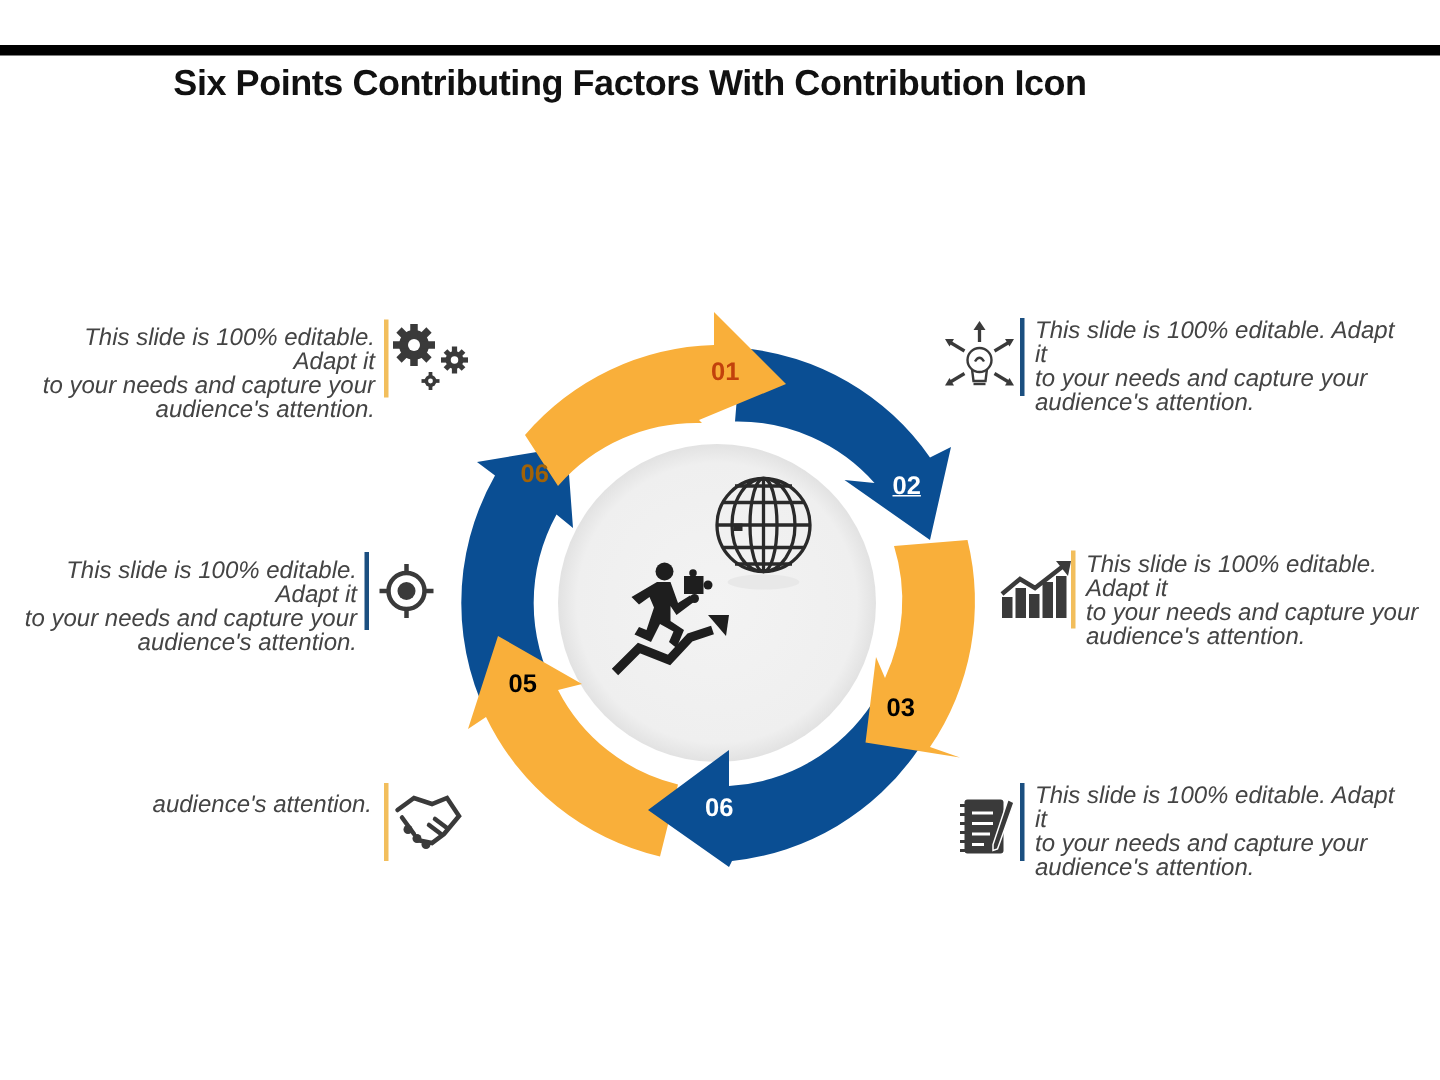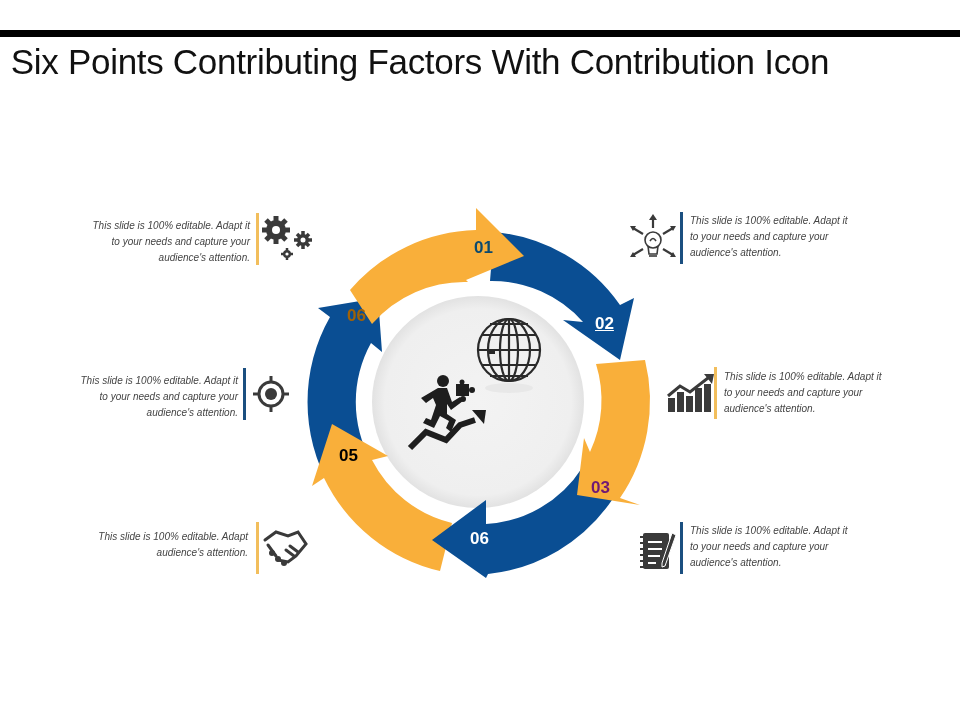--- a/index.html
+++ b/index.html
@@ -1,20 +1,20 @@
 <!DOCTYPE html>
 <html><head>
 <meta charset="utf-8">
 <style>
   html, body { margin:0; padding:0; background:#ffffff; }
   body { width:960px; height:720px; position:relative; overflow:hidden; font-family:"Liberation Sans", sans-serif; }
   .topbar { position:absolute; left:0; top:30px; width:960px; height:7px; background:#000; }
-  .title { position:absolute; left:0; top:42px; width:840px; text-align:center; font-size:35px; color:#111; letter-spacing:-0.3px; }
+  .title { position:absolute; left:0; top:42px; width:840px; text-align:center; font-size:24px; color:#111; letter-spacing:-0.3px;font-weight:bold; }
   .diagram { position:absolute; left:0; top:0; }
-  .note { position:absolute; font-size:10px; font-style:italic; color:#444; line-height:16px; }
+  .note { position:absolute; font-size:16px; font-style:italic; color:#444; line-height:16px; }
   .note.left { text-align:right; }
   .note.right { text-align:left; }
   .bar { position:absolute; width:3px; height:52px; }
   .num { font-family:"Liberation Sans", sans-serif; font-weight:bold; font-size:17px; }
 </style>
 </head>
 <body>
 
 <div class="topbar"></div>
 <div class="title">Six Points Contributing Factors With Contribution Icon</div>
@@ -173,23 +173,23 @@
       <line x1="640" y1="543" x2="645" y2="543"></line>
       <line x1="640" y1="549" x2="645" y2="549"></line>
       <line x1="640" y1="555" x2="645" y2="555"></line>
       <line x1="640" y1="561" x2="645" y2="561"></line>
       <line x1="640" y1="567" x2="645" y2="567"></line>
     </g>
     <polygon points="672,533 676,535 665,566 662,567 662,563" fill="#3A3A3A" stroke="#fff" stroke-width="1"></polygon>
   </g>
 </svg>
 
-<div class="num" style="position:absolute;left:474px;top:238px;color:#0c4a6e;">01</div>
+<div class="num" style="position:absolute;left:474px;top:238px;color:#c2410c;">01</div>
 <div class="num" style="position:absolute;left:595px;top:314px;color:#fff;text-decoration:underline;">02</div>
-<div class="num" style="position:absolute;left:591px;top:478px;color:#701a75;">03</div>
+<div class="num" style="position:absolute;left:591px;top:462px;color:#000000;">03</div>
 <div class="num" style="position:absolute;left:470px;top:529px;color:#fff;">06</div>
 <div class="num" style="position:absolute;left:339px;top:446px;color:#000000;">05</div>
 <div class="num" style="position:absolute;left:347px;top:306px;color:#a16207;">06</div>
 
 <div class="note left" style="left:20px;top:218px;width:230px;">
   <div>This slide is 100% editable. Adapt it</div>
   <div>to your needs and capture your</div>
   <div>audience's attention.</div>
 </div>
 <div class="bar" style="left:256px;top:213px;background:#F2BE5C;"></div>
@@ -209,21 +209,20 @@
 <div class="bar" style="left:243px;top:368px;background:#1B4F80;"></div>
 
 <div class="note right" style="left:724px;top:369px;width:230px;">
   <div>This slide is 100% editable. Adapt it</div>
   <div>to your needs and capture your</div>
   <div>audience's attention.</div>
 </div>
 <div class="bar" style="left:714px;top:367px;background:#F2BE5C;"></div>
 
 <div class="note left" style="left:30px;top:529px;width:218px;">
-  <div>This slide is 100% editable. Adapt</div>
   <div>audience's attention.</div>
 </div>
 <div class="bar" style="left:256px;top:522px;background:#F2BE5C;"></div>
 
 <div class="note right" style="left:690px;top:523px;width:240px;">
   <div>This slide is 100% editable. Adapt it</div>
   <div>to your needs and capture your</div>
   <div>audience's attention.</div>
 </div>
 <div class="bar" style="left:680px;top:522px;background:#1B4F80;"></div>

